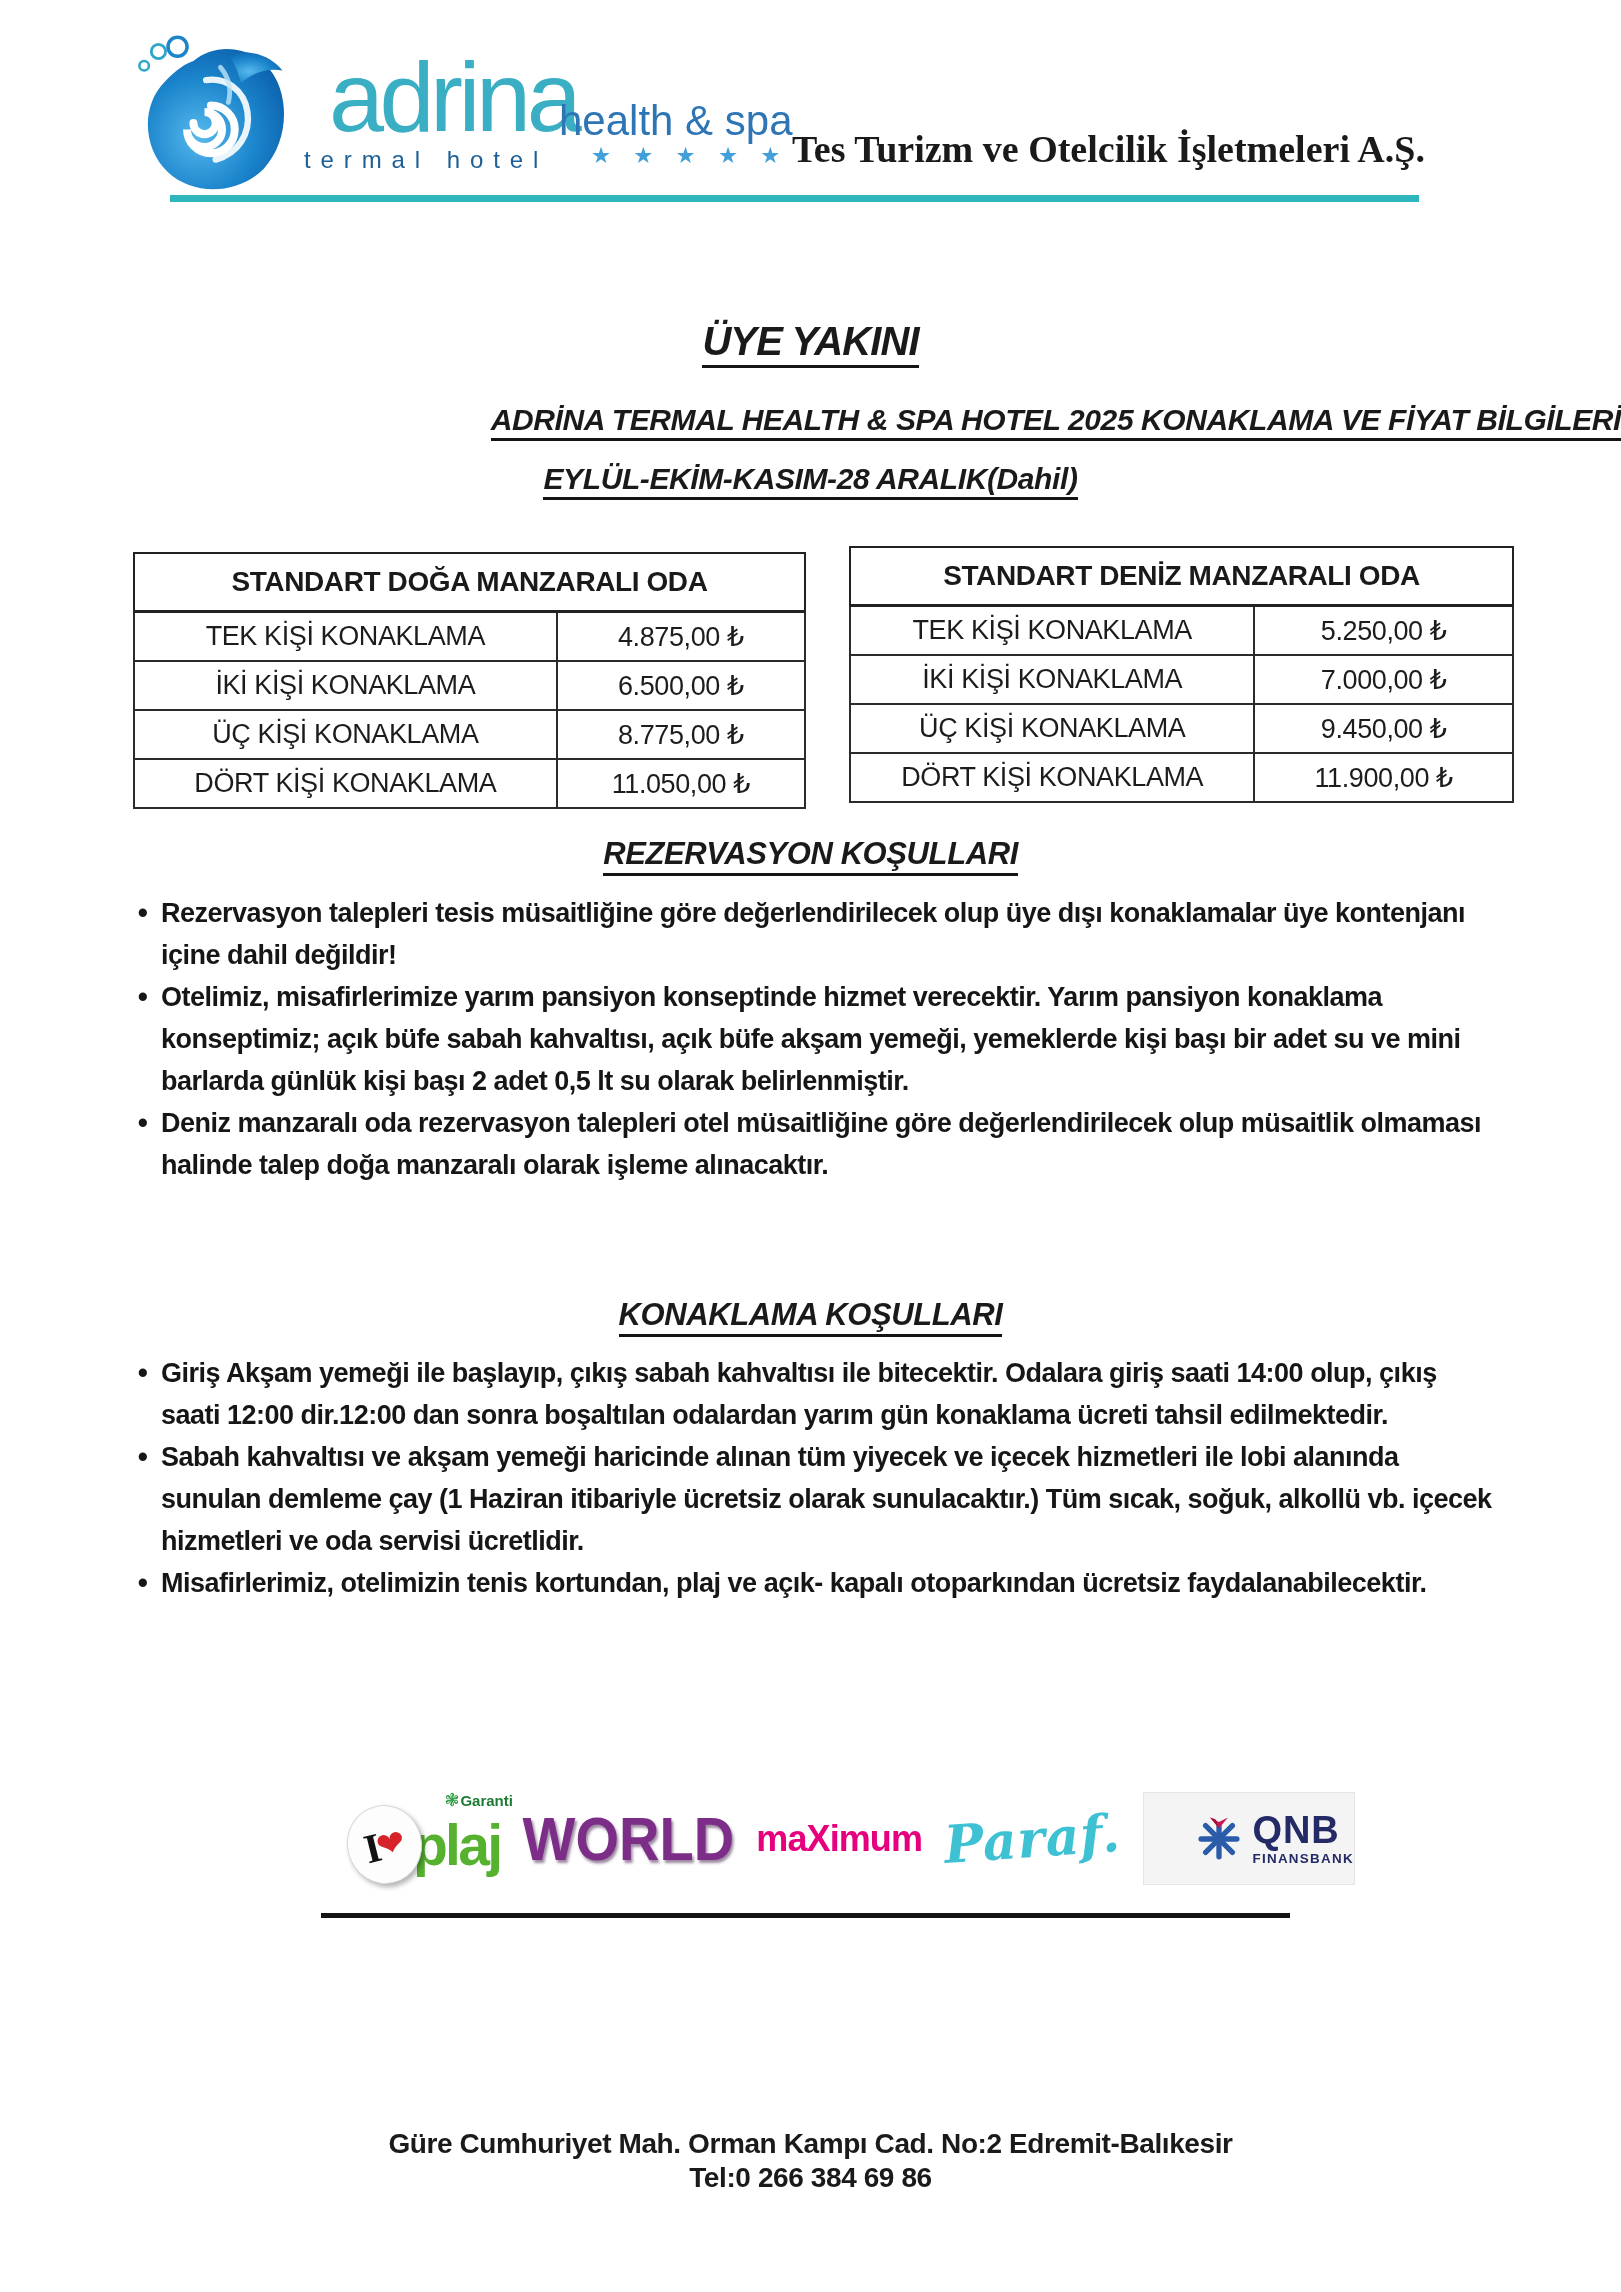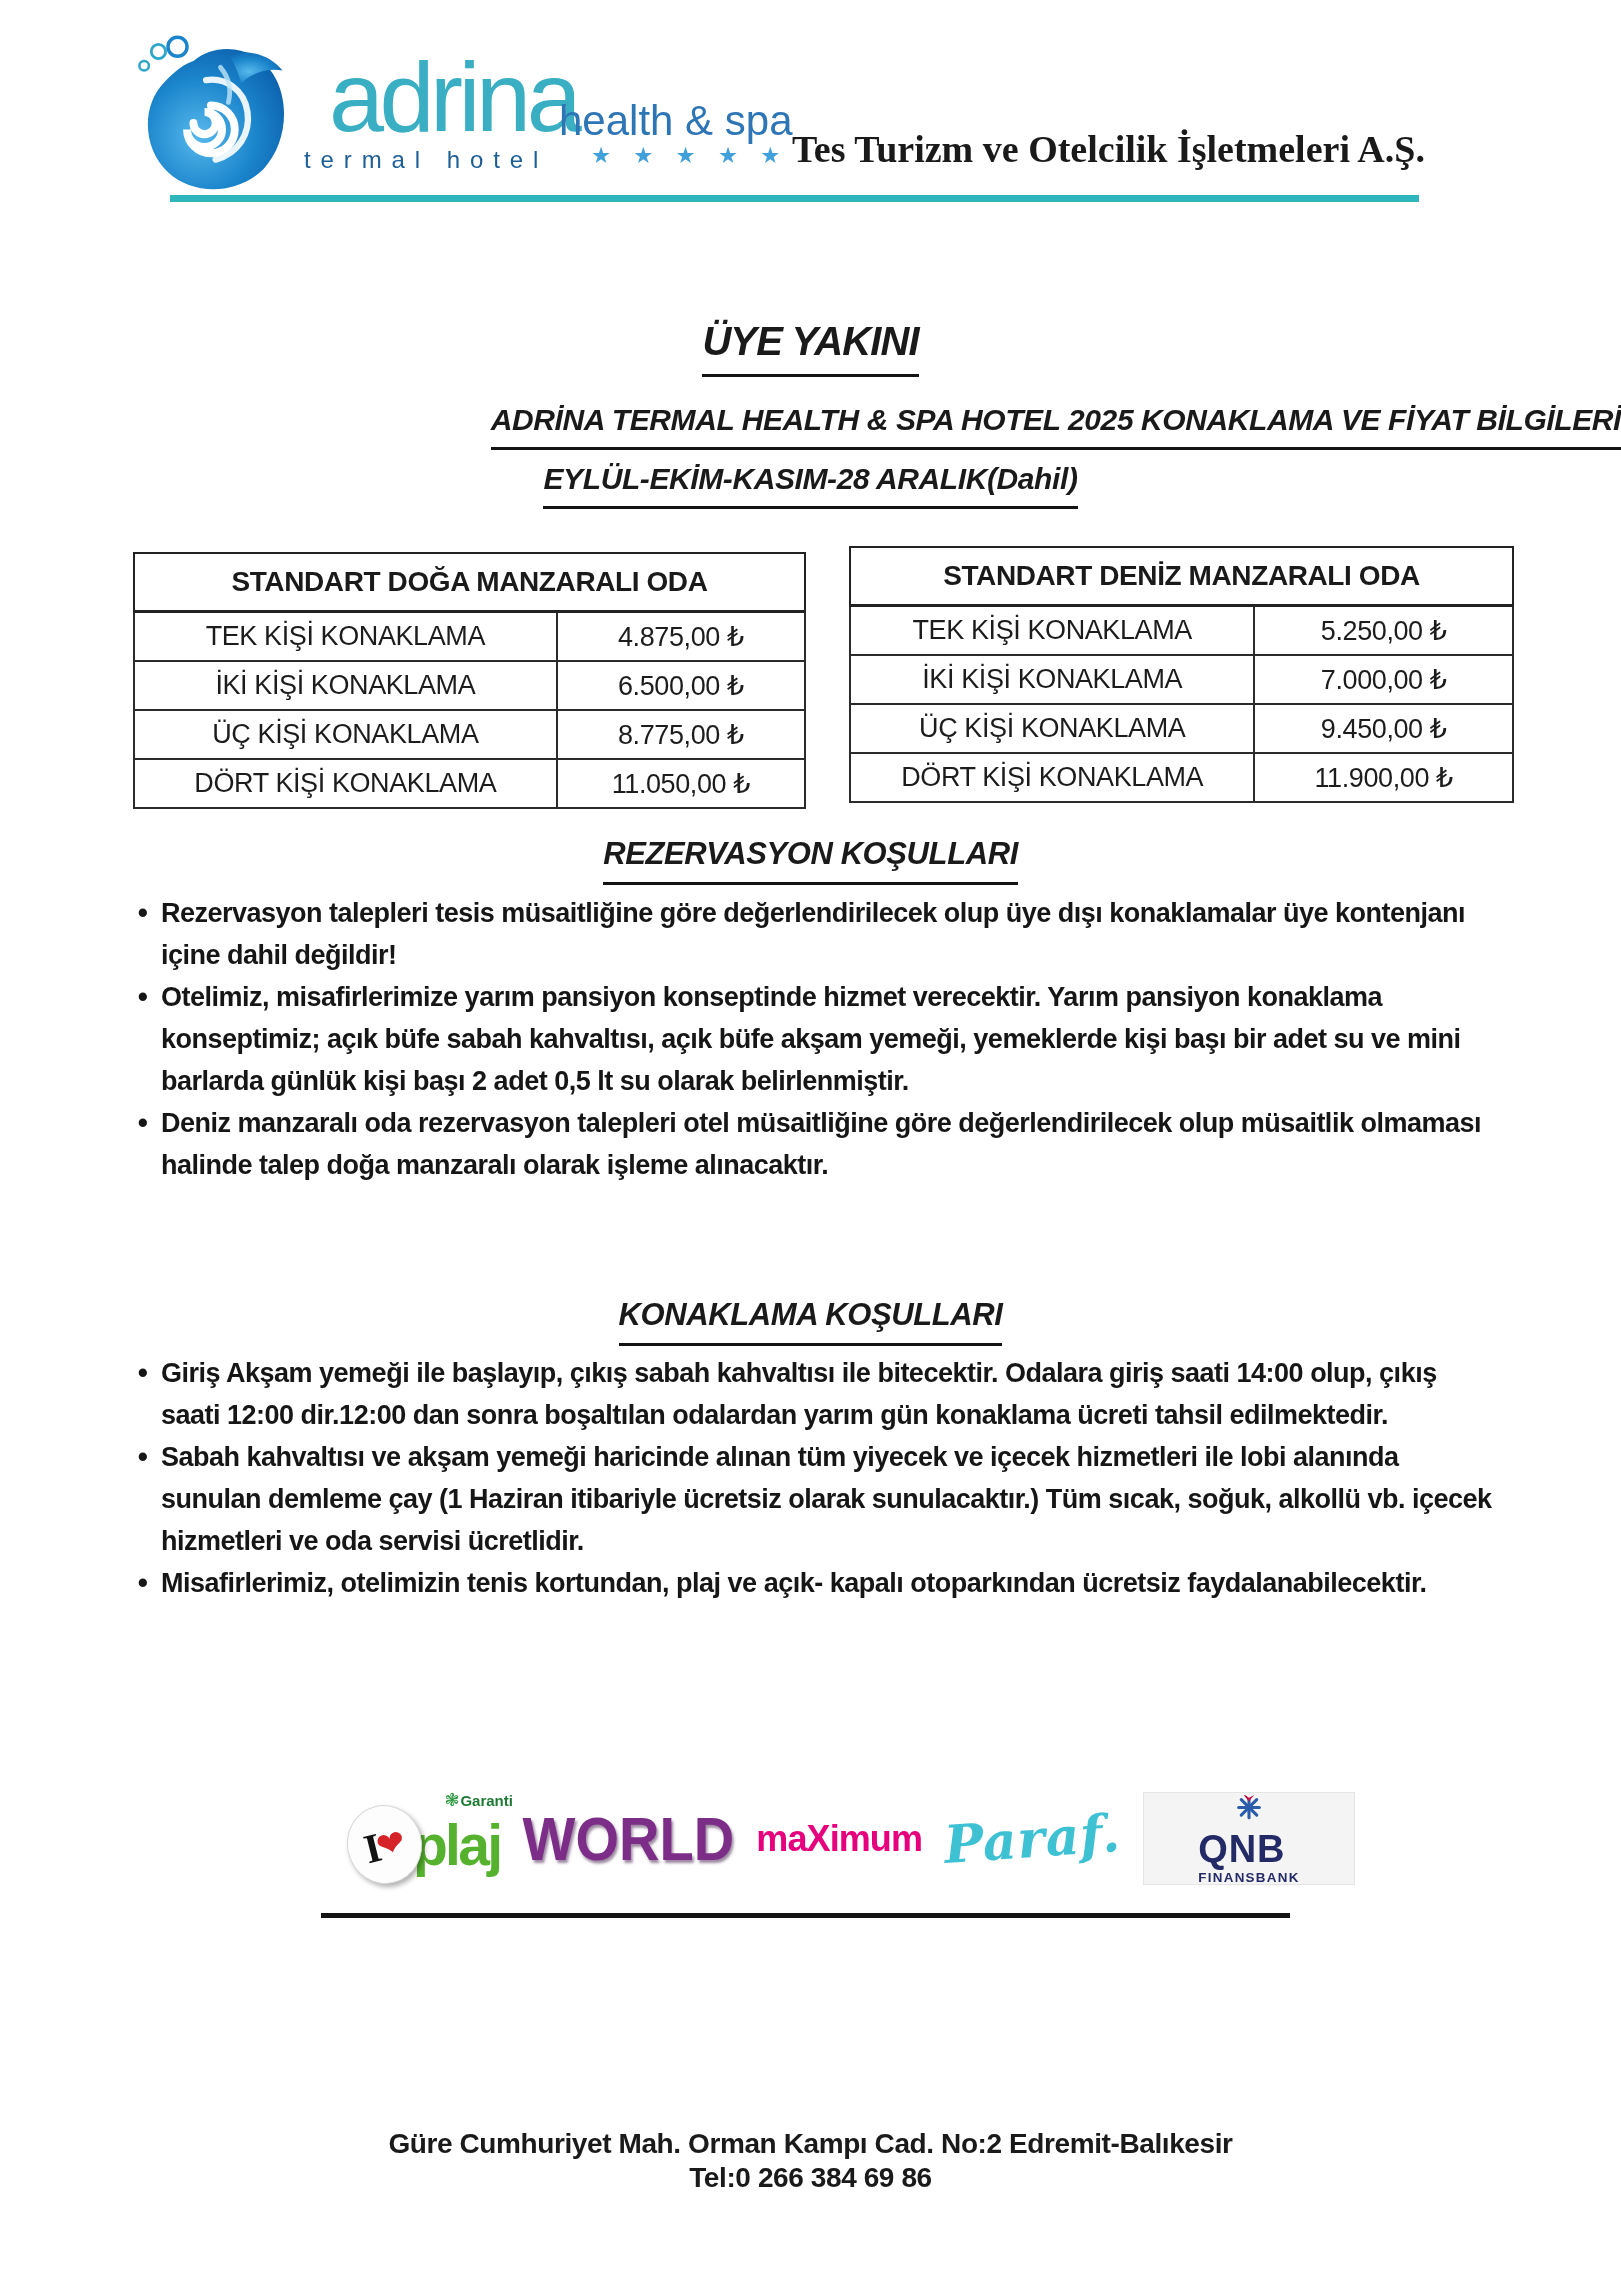--- a/index.html
+++ b/index.html
@@ -21,21 +21,21 @@
   .brand-health { position:absolute; left:559px; top:97px; font-size:42px; color:#2e75b6; }
   .brand-stars { position:absolute; left:591px; top:142px; font-size:22.4px; letter-spacing:8px; color:#41a0d9; }
   .company {
     position:absolute; left:792px; top:127px; font-family:"Liberation Serif","DejaVu Serif",serif;
     font-weight:bold; font-size:38px; color:#1a1a1a; white-space:nowrap;
   }
   .header-rule { position:absolute; left:170px; top:195px; width:1249px; height:7.2px; background:#2fb6bd; }
 
   
   .ctr { position:absolute; left:0; width:100%; text-align:center; }
-  .u { display:inline-block; border-bottom:3.6px solid #141414; padding-bottom:10px; }
+  .u { display:inline-block; border-bottom:3.6px solid #141414; padding-bottom:1px; }
   .title1 { top:319px; font-size:40px; font-weight:bold; font-style:italic; letter-spacing:-0.9px; }
   .title2 { top:403px; font-size:30px; font-weight:bold; font-style:italic; letter-spacing:-0.4px;text-align:right; }
   .title3 { top:462px; font-size:30px; font-weight:bold; font-style:italic; letter-spacing:-0.4px; }
 
   
   .ptable { position:absolute; border-collapse:collapse; table-layout:fixed; }
   .ptable-left  { left:133px; top:552px; width:673px; }
   .ptable-right { left:849px; top:546px; width:665px; }
   .ptable th {
     border:2.7px solid #222; border-bottom:3.6px solid #222;
@@ -80,21 +80,21 @@
     color:#7b2d87; font-size:56px; font-weight:900; letter-spacing:0px;
     text-shadow:1.8px 3.6px 2.7px rgba(60,20,70,.5); transform:scaleY(1.08);
   }
   .maximum-text { color:#e6007e; font-size:36px; font-weight:bold; letter-spacing:-0.9px; }
   .paraf-text {
     font-family:"DejaVu Serif","Liberation Serif",serif; font-style:italic; font-weight:bold;
     color:#3fc1d4; font-size:52px; letter-spacing:0.9px; transform:rotate(-4deg);
   }
   .qnb-box {
     background:#f4f4f4; border:0.9px solid #e5e5e5; width:210px; height:91px;
-    display:flex; align-items:center; justify-content:center; gap:8px;flex-direction:column;
+    display:flex; align-items:center; justify-content:flex-end; gap:8px;
   }
   .qnb-textcol { display:flex; flex-direction:column; line-height:1; }
   .qnb-name { color:#232a66; font-size:38px; font-weight:bold; letter-spacing:0.9px; }
   .qnb-sub { color:#232a66; font-size:13.4px; font-weight:bold; letter-spacing:1.3px; margin-top:2.7px; }
 
   .logos-rule { position:absolute; left:321px; top:1913px; width:969px; height:4.5px; background:#141414; }
 
   
   .footer-address { top:2128px; font-size:28px; font-weight:bold; letter-spacing:-0.4px; }
   .footer-phone   { top:2162px; font-size:28px; font-weight:bold; letter-spacing:-0.4px; }

